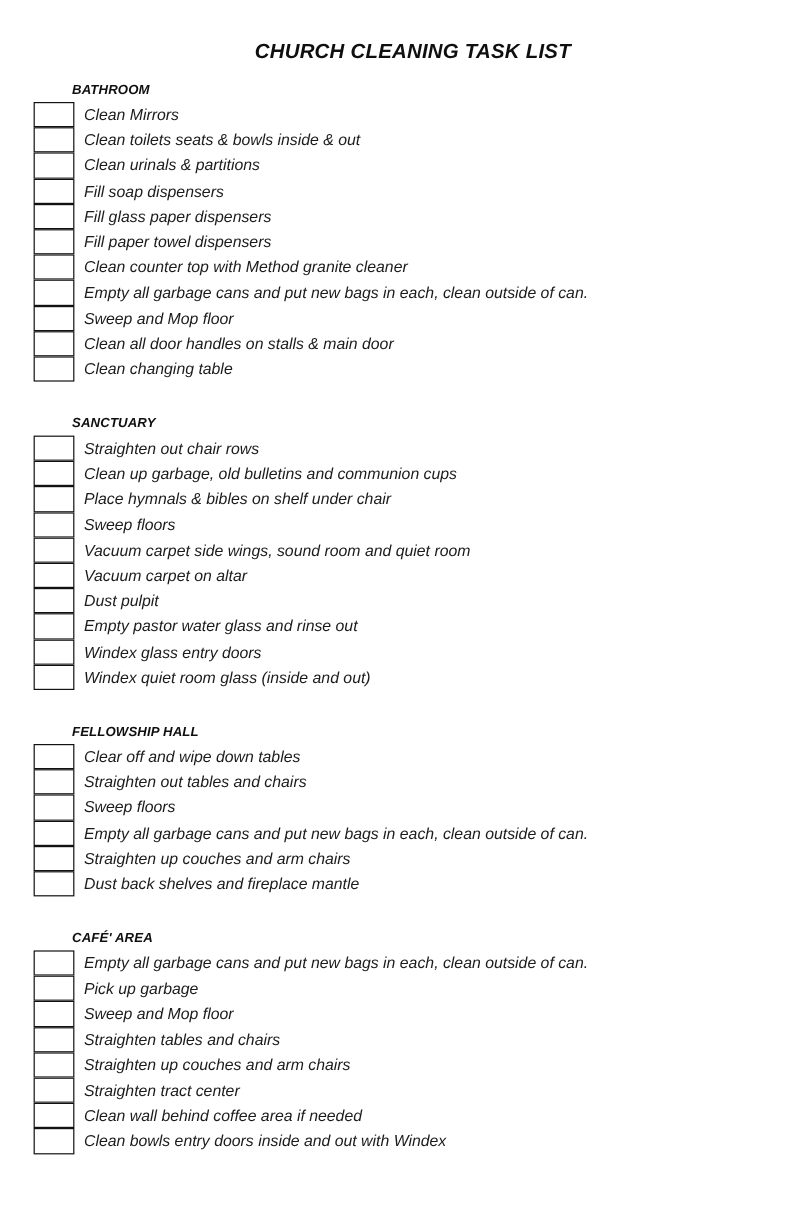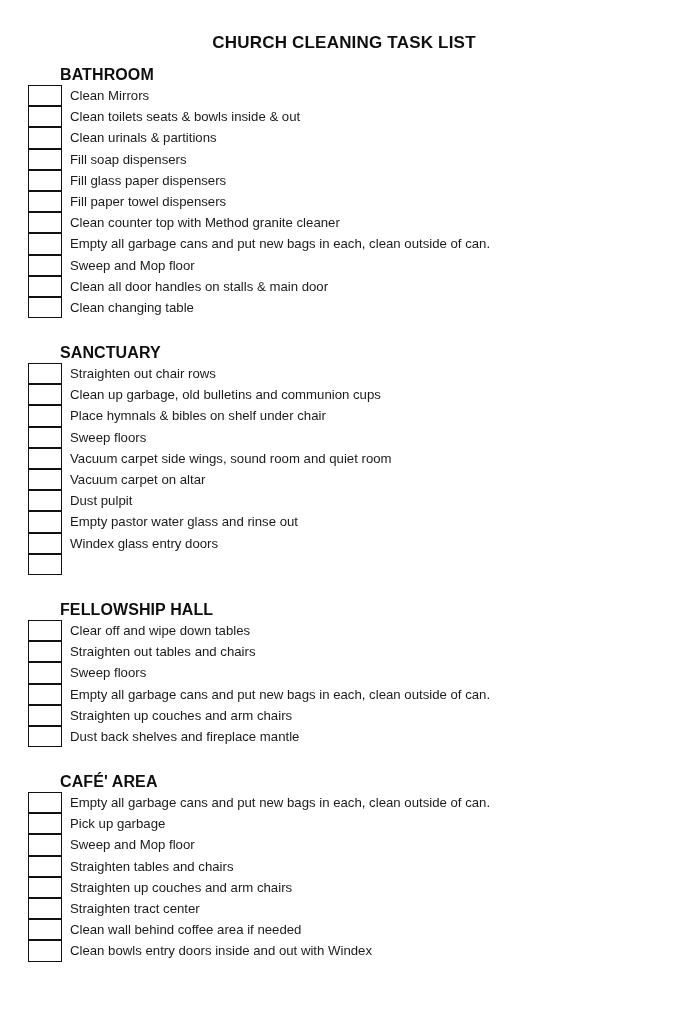--- a/index.html
+++ b/index.html
@@ -15,20 +15,21 @@
     color: #1a1a1a;
     overflow: hidden;
     position: relative;
   }
   .page {
     width: 674px;
     height: 776px;
     box-sizing: border-box;
     background: #ffffff;
     position: relative;
+    font-style: italic;
   }
   .doc-title {
     text-align: center;
     font-size: 17px;
     font-weight: bold;
     letter-spacing: 0.2px;
     color: #0f0f0f;
     padding-top: 33px;
     margin: 0 0 0 14px;
     line-height: 20px;
@@ -37,21 +38,21 @@
     margin-top: 14px;
   }
   .section {
     position: relative;
     margin-bottom: 27px;
   }
   .section:last-child {
     margin-bottom: 0;
   }
   .section-title {
-    font-size: 16px;
+    font-size: 11px;
     font-weight: bold;
     color: #0f0f0f;
     letter-spacing: 0.1px;
     margin-left: 60px;
     line-height: 16px;
     padding-bottom: 2px;
   }
   .rows {
     position: relative;
   }
@@ -175,20 +176,21 @@
           <div class="row">
             <span class="checkbox"></span>
             <span class="task-label">Empty pastor water glass and rinse out</span>
           </div>
           <div class="row">
             <span class="checkbox"></span>
             <span class="task-label">Windex glass entry doors</span>
           </div>
           <div class="row">
             <span class="checkbox"></span>
+            <span class="task-label">Windex quiet room glass (inside and out)</span>
           </div>
         </div>
       </div>
       <div class="section">
         <div class="section-title">FELLOWSHIP HALL</div>
         <div class="rows">
           <div class="row">
             <span class="checkbox"></span>
             <span class="task-label">Clear off and wipe down tables</span>
           </div>

